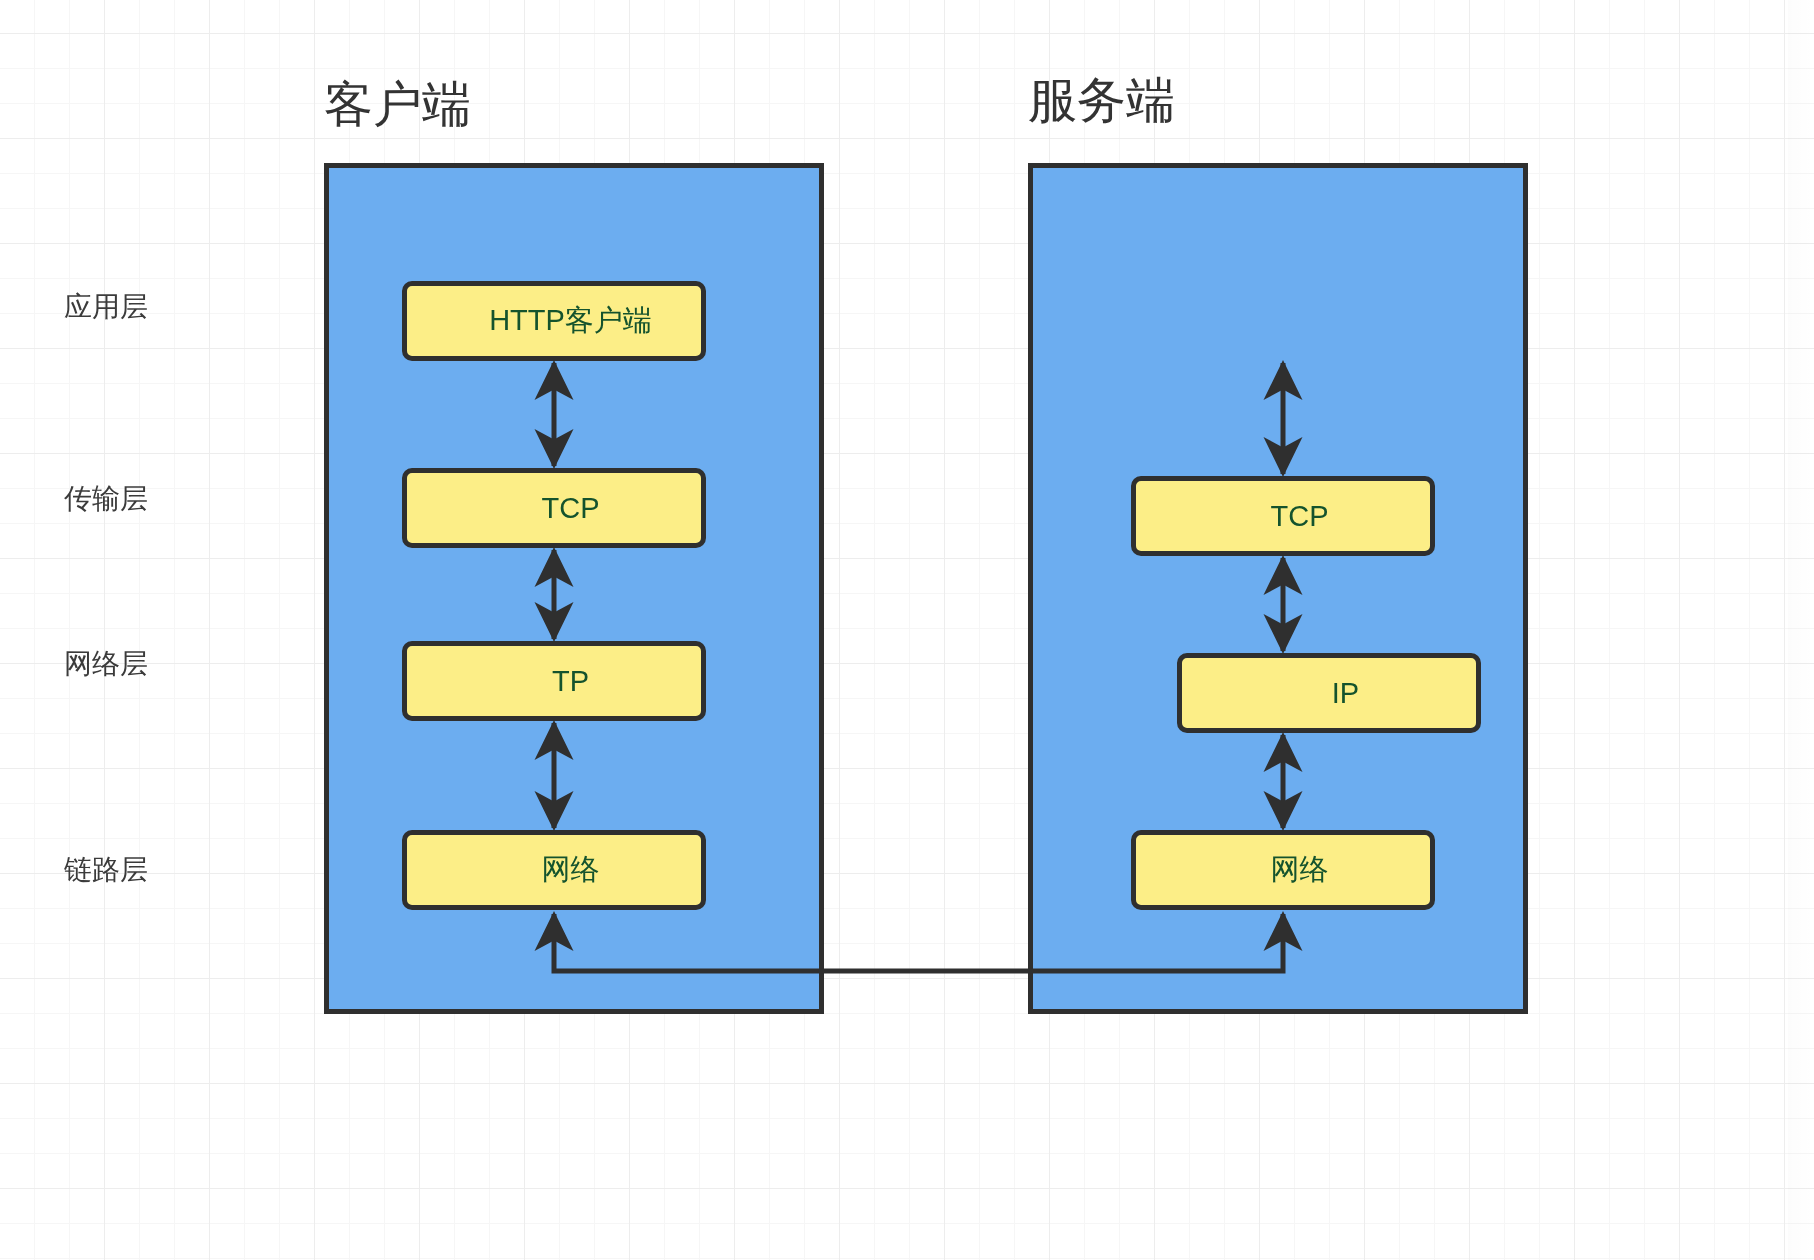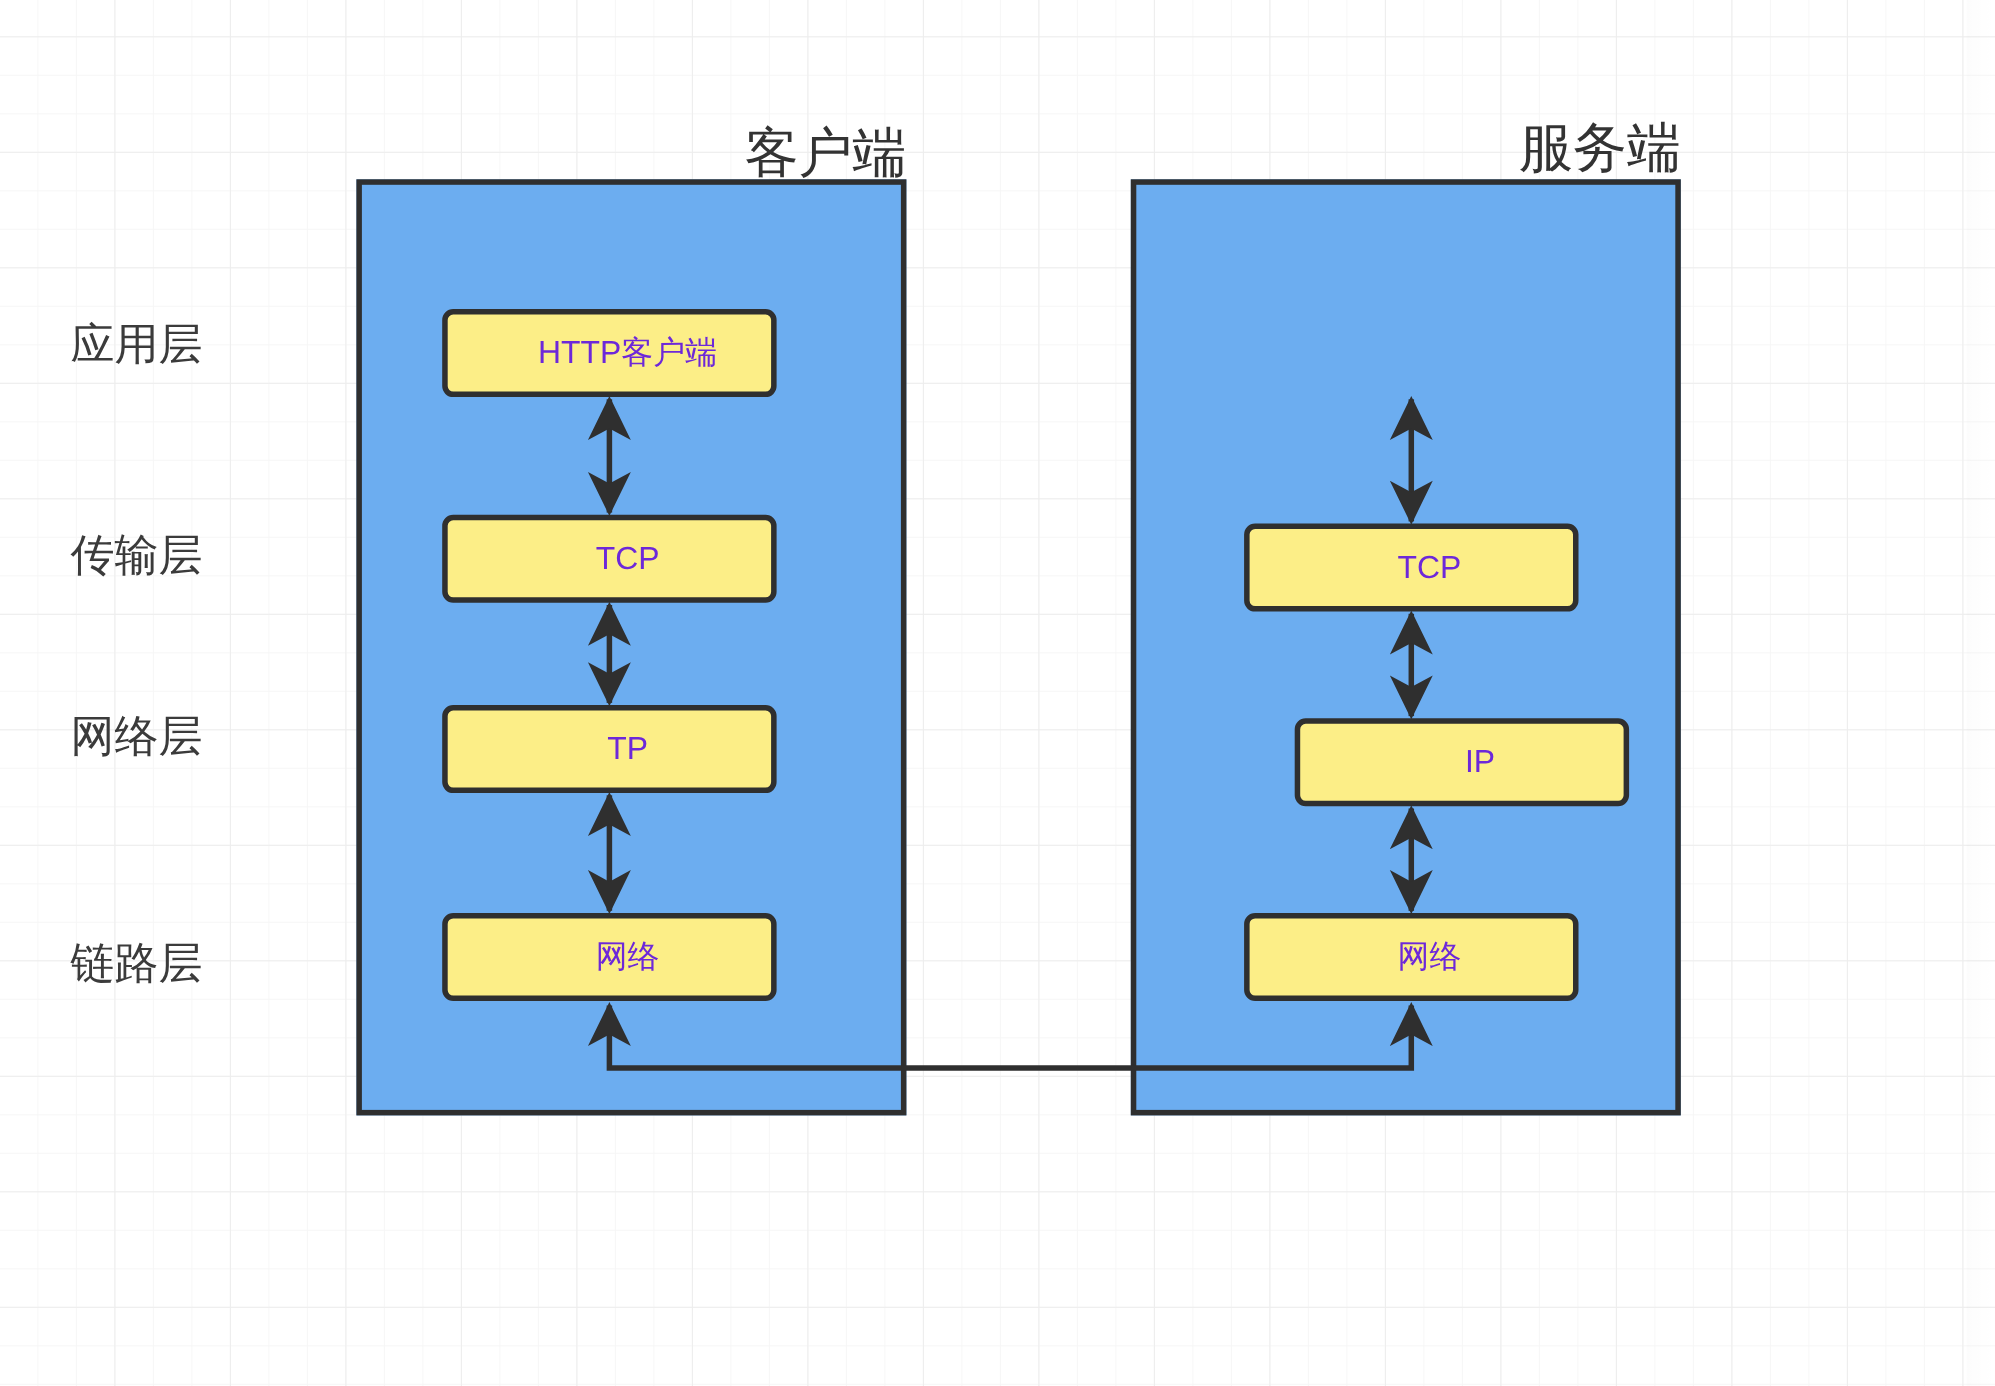--- a/index.html
+++ b/index.html
@@ -41,27 +41,26 @@
     background: linear-gradient(to right, rgba(0,0,0,0.010), rgba(0,0,0,0.0));
     pointer-events: none;
   }
 
   .col-title {
     position: absolute;
     font-size: 49px;
     color: #333333;
     line-height: 1;
     white-space: nowrap;
-    text-align: right;
-    margin-top: 35px;
+    text-align: left;
   }
 
   .row-label {
     position: absolute;
-    font-size: 40px;
+    font-size: 28px;
     color: #3b3b3b;
     line-height: 1;
     white-space: nowrap;
   }
 
   .panel {
     position: absolute;
     background: #6CADF0;
     border: 5px solid #2f2f2f;
     box-sizing: border-box;
@@ -70,21 +69,21 @@
   .lbox {
     position: absolute;
     background: #FCEE87;
     border: 5px solid #2f2f2f;
     border-radius: 10px;
     box-sizing: border-box;
     display: flex;
     align-items: center;
     justify-content: center;
     font-size: 29px;
-    color: #6d28d9;
+    color: #14532d;
     white-space: nowrap;
     padding-left: 33px;
   }
 
   svg.overlay {
     position: absolute;
     left: 0;
     top: 0;
     width: 1814px;
     height: 1260px;

